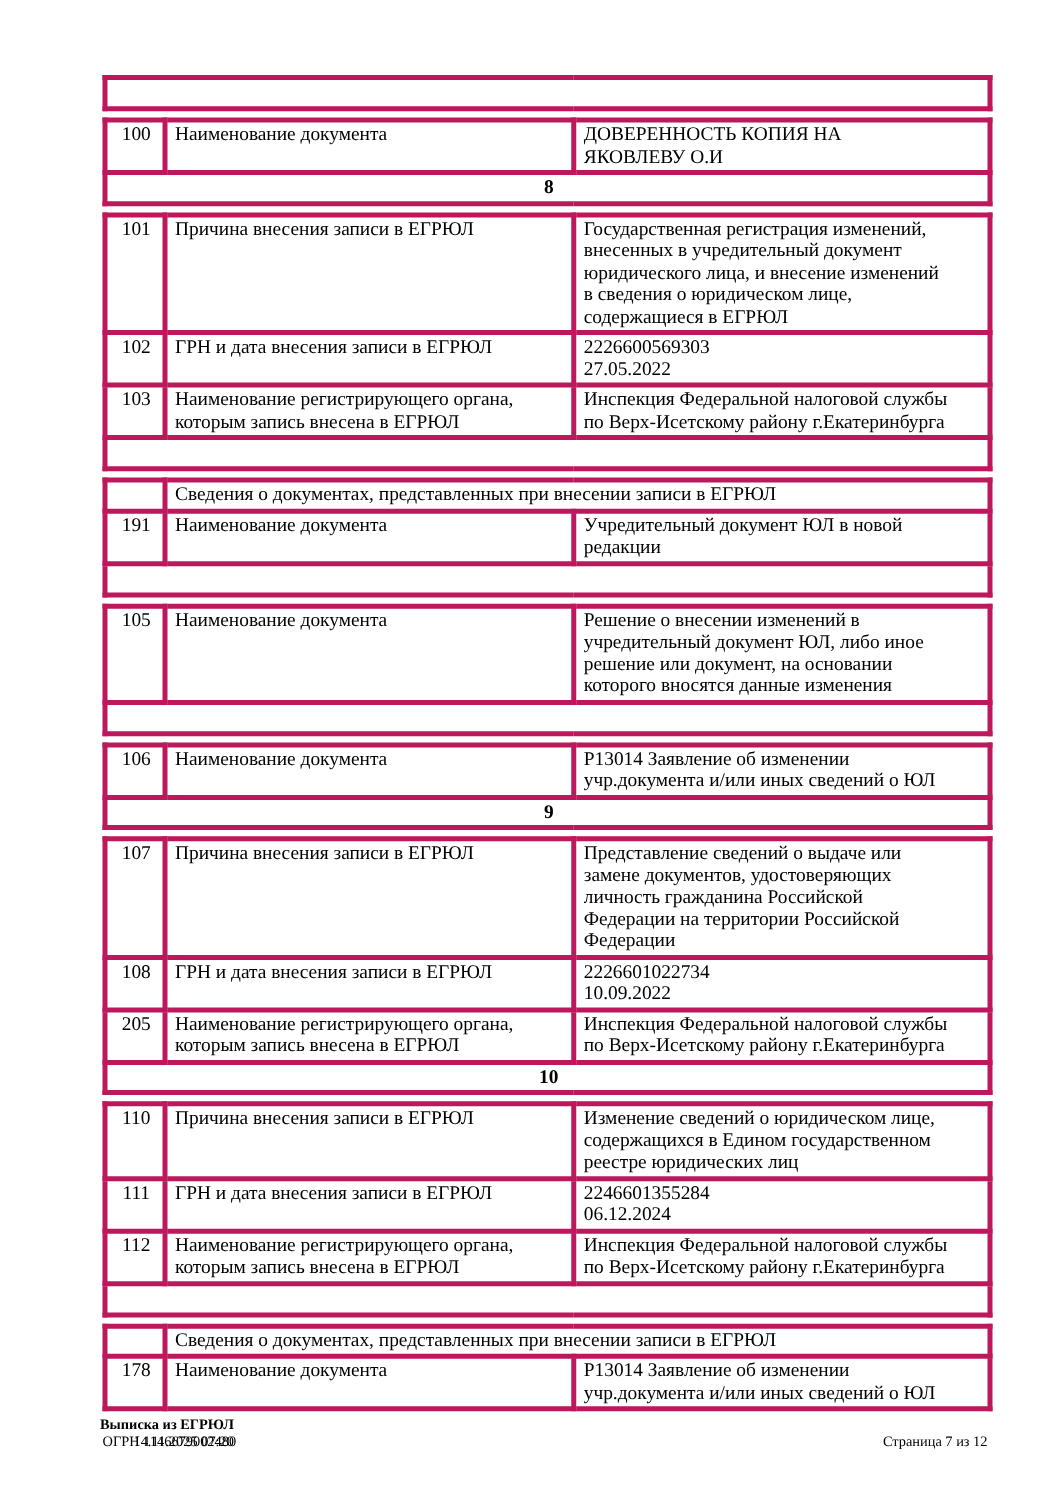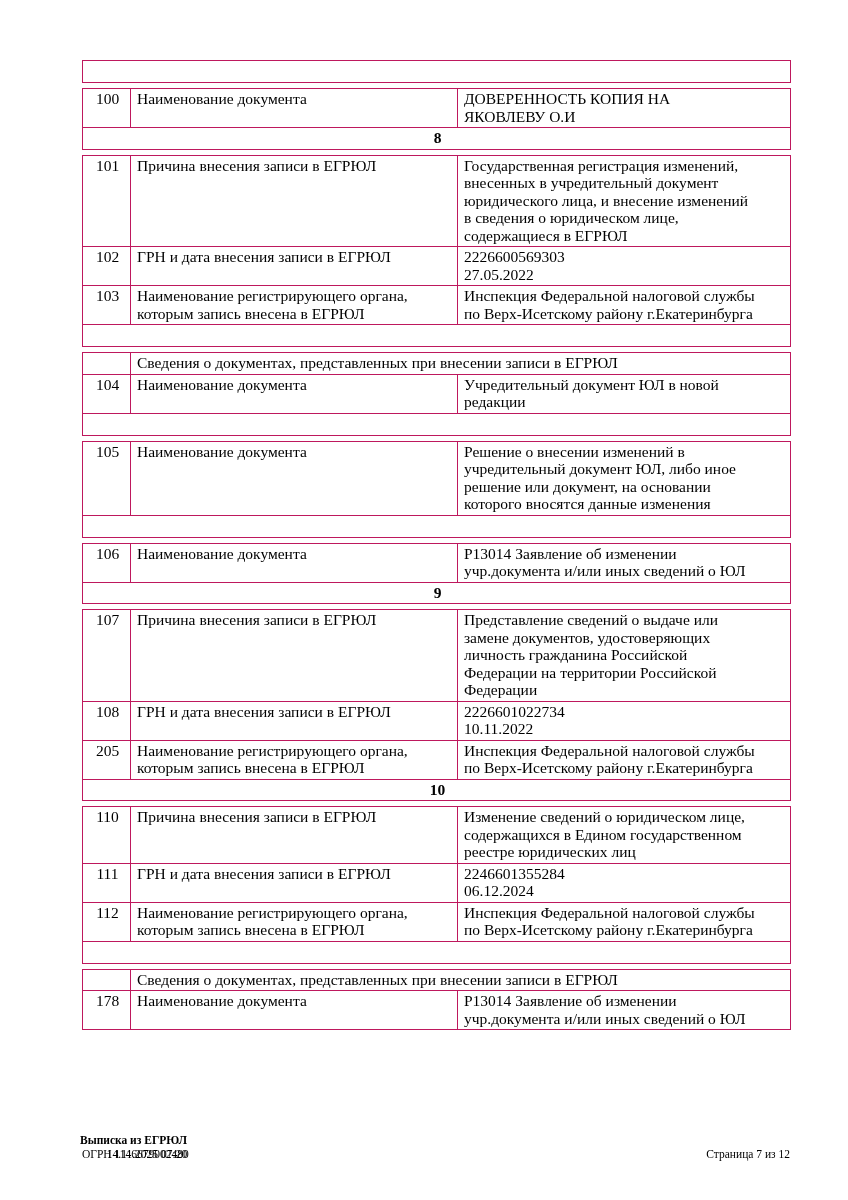--- a/index.html
+++ b/index.html
@@ -21,21 +21,21 @@
     top: 60px;
     width: 708px;
   }
   table.blk {
     border-collapse: collapse;
     table-layout: fixed;
     width: 708px;
     margin: 0 0 5px 0;
   }
   table.blk td {
-    border: 1px solid #be185d;
+    border: 4px solid #be185d;
     font-size: 15.5px;
     line-height: 17.5px;
     vertical-align: top;
     padding: 1px 4px 2px 6px;
     white-space: pre-line;
     overflow: hidden;
   }
   col.c-num   { width: 48px;  }
   col.c-label { width: 327px; }
   col.c-value { width: 333px; }
@@ -137,21 +137,21 @@
         <col class="c-num">
         <col class="c-label">
         <col class="c-value">
       </colgroup>
       <tbody>
         <tr>
           <td class="num-cell"></td>
           <td class="header-cell" colspan="2">Сведения о документах, представленных при внесении записи в ЕГРЮЛ</td>
         </tr>
         <tr>
-          <td class="num-cell">104</td>
+          <td class="num-cell">191</td>
           <td class="label-cell">Наименование документа</td>
           <td class="value-cell">Учредительный документ ЮЛ в новой
 редакции</td>
         </tr>
         <tr>
           <td class="empty-cell" colspan="3"></td>
         </tr>
       </tbody>
     </table>
     <table class="blk">
@@ -205,21 +205,21 @@
           <td class="value-cell">Представление сведений о выдаче или
 замене документов, удостоверяющих
 личность гражданина Российской
 Федерации на территории Российской
 Федерации</td>
         </tr>
         <tr>
           <td class="num-cell">108</td>
           <td class="label-cell">ГРН и дата внесения записи в ЕГРЮЛ</td>
           <td class="value-cell">2226601022734
-10.11.2022</td>
+10.09.2022</td>
         </tr>
         <tr>
           <td class="num-cell">205</td>
           <td class="label-cell">Наименование регистрирующего органа,
 которым запись внесена в ЕГРЮЛ</td>
           <td class="value-cell">Инспекция Федеральной налоговой службы
 по Верх-Исетскому району г.Екатеринбурга</td>
         </tr>
         <tr>
           <td class="section-cell" colspan="3">10</td>

